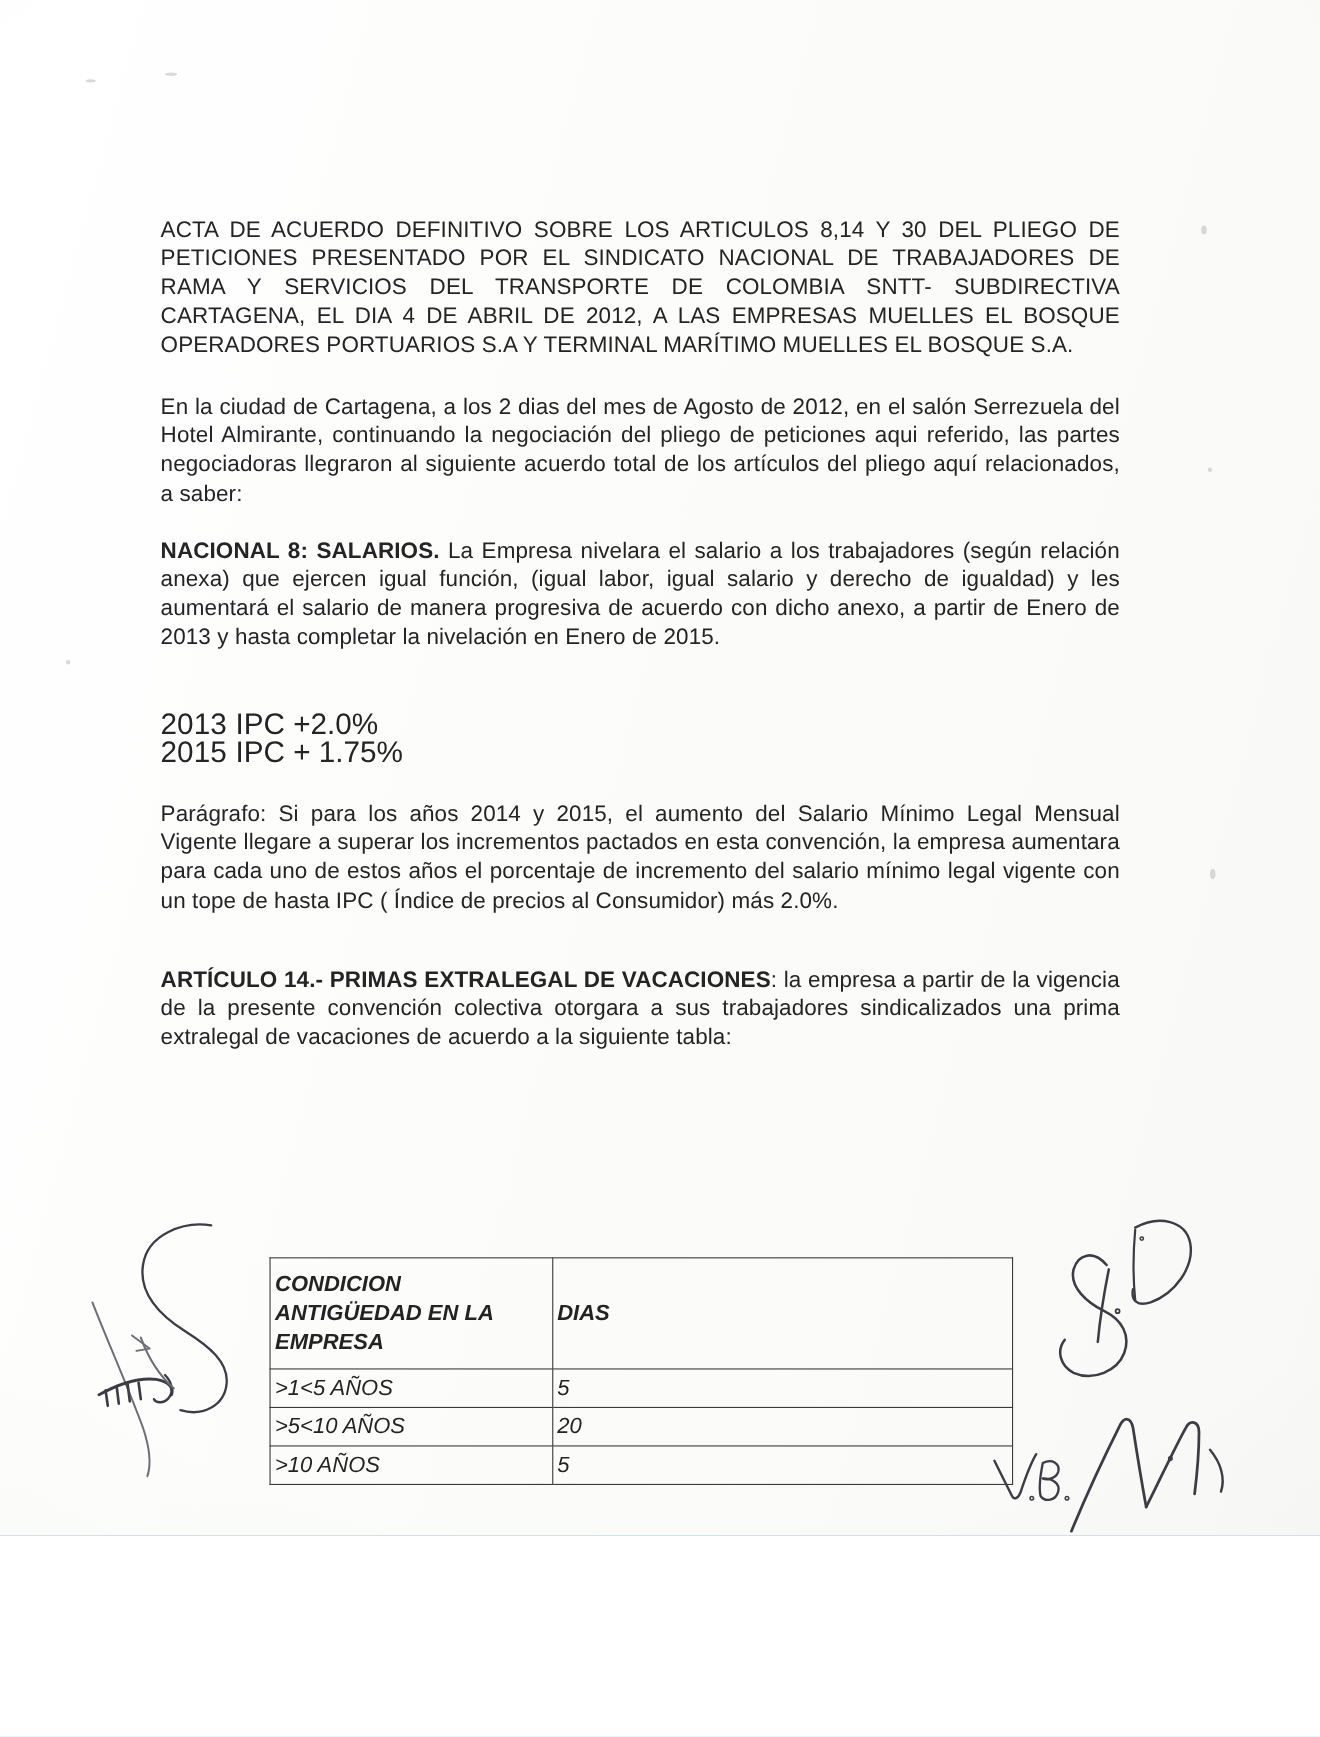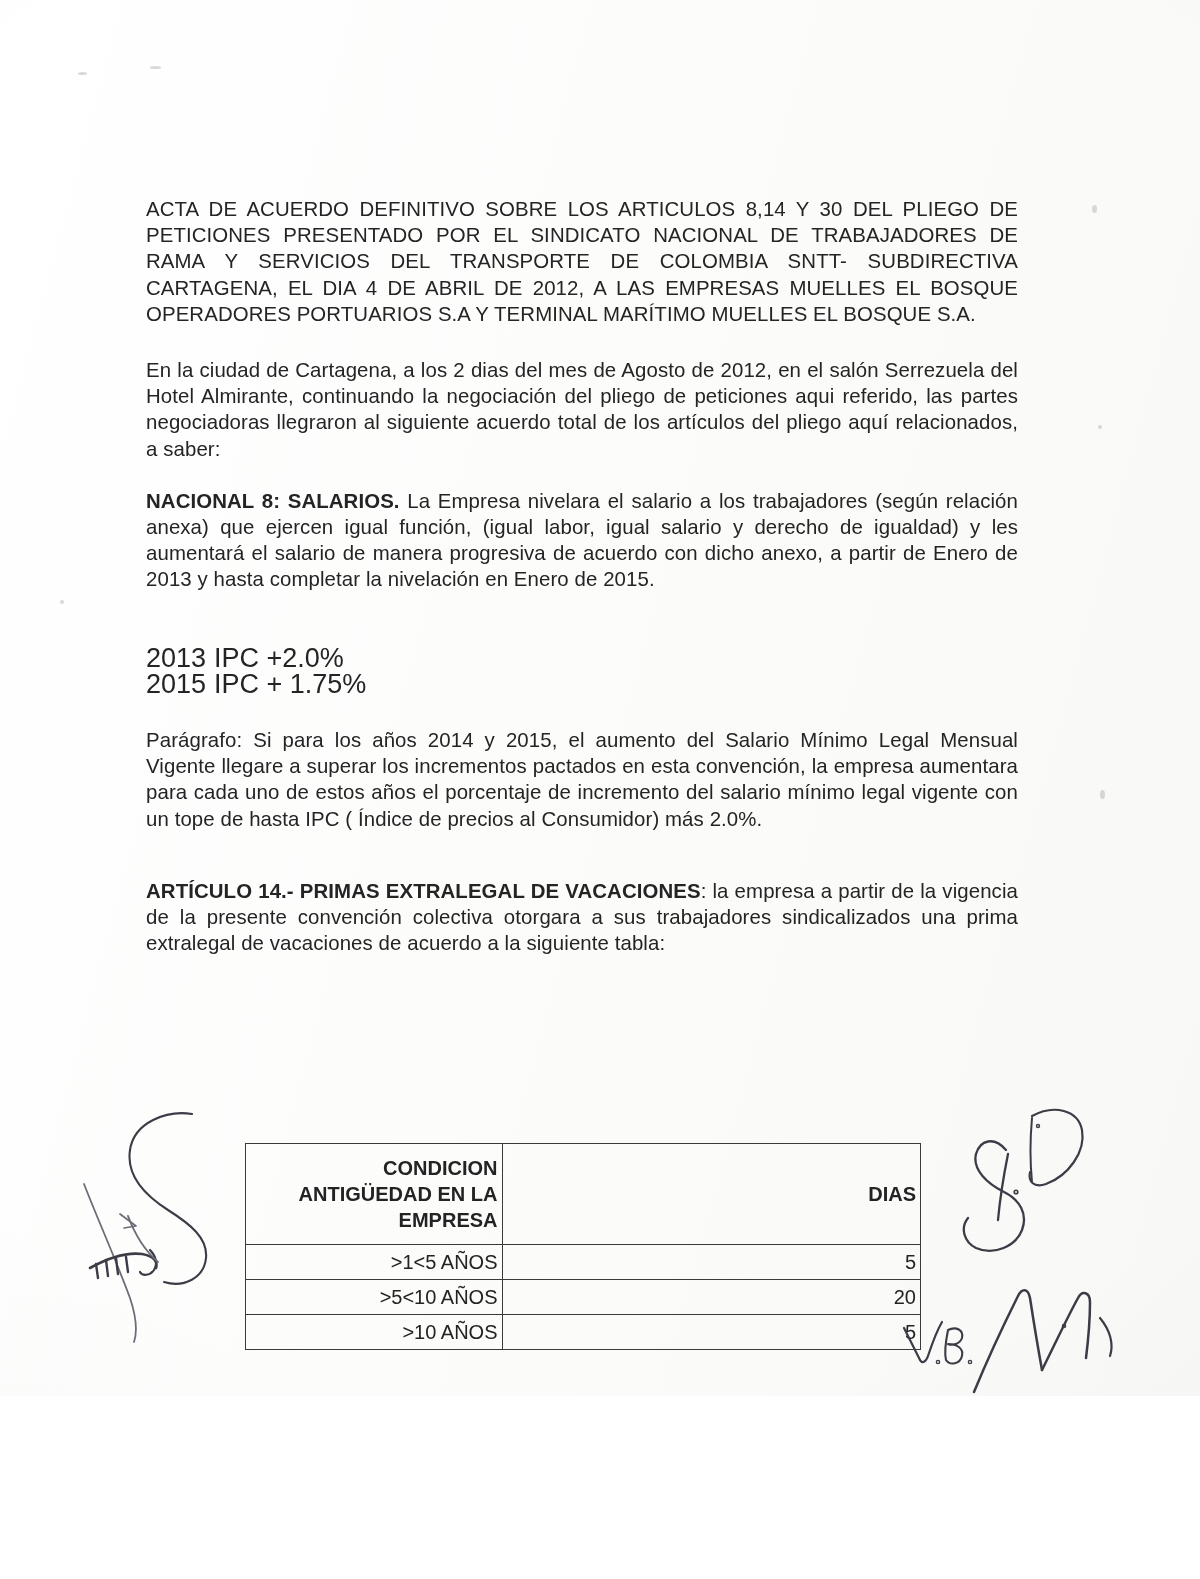--- a/index.html
+++ b/index.html
@@ -74,23 +74,24 @@
     width: 676px;
   }
   table.prima {
     border-collapse: collapse;
     width: 100%;
     color: #232323;
     font-size: 20px;
   }
   table.prima td, table.prima th {
     border: 1.6px solid #3a3a3a;
-    text-align: right;
+    text-align: left;
     vertical-align: middle;
     padding: 2px 4px;
+    font-style: italic;
   }
   table.prima th {
     font-weight: bold;
     line-height: 26px;
     height: 96px;
   }
   table.prima td {
     font-weight: normal;
     height: 30px;
     line-height: 24px;

